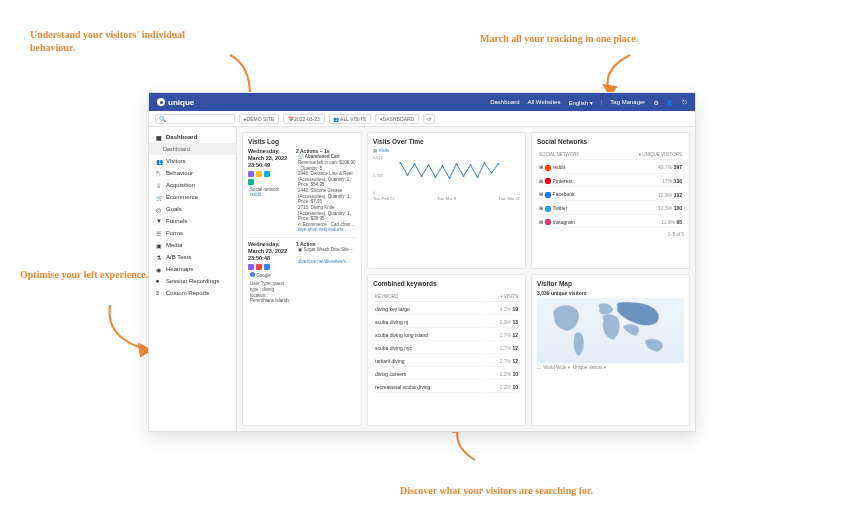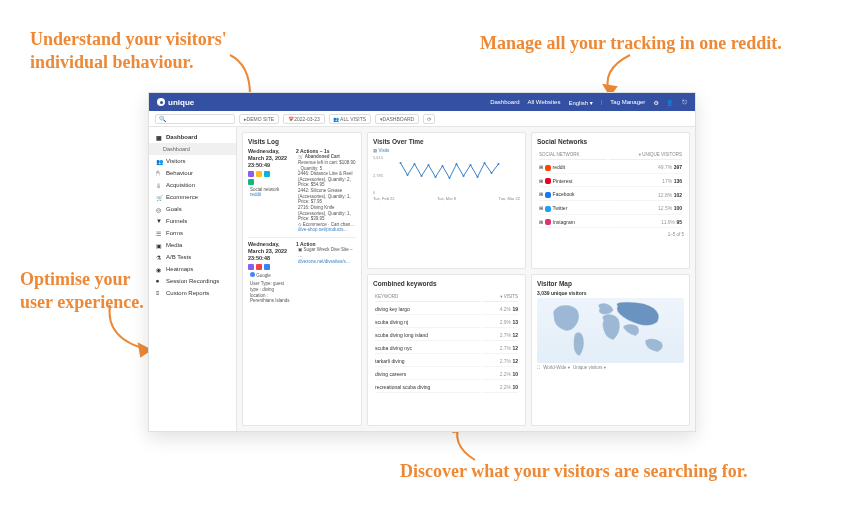--- a/index.html
+++ b/index.html
@@ -1,17 +1,17 @@
 <!DOCTYPE html>
 <html><head>
 <meta charset="utf-8">
 <style>
 *{margin:0;padding:0;box-sizing:border-box;font-family:-apple-system,BlinkMacSystemFont,"Segoe UI",Arial,sans-serif}
 body{background:#fff;width:847px;height:523px;position:relative;overflow:hidden}
-.annotation{position:absolute;font-family:"Comic Sans MS","Segoe Script",cursive;color:#ed8936;font-size:18px;font-weight:600;line-height:1.3}
+.annotation{position:absolute;font-family:"Comic Sans MS","Segoe Script",cursive;color:#ed8936;font-size:10px;font-weight:600;line-height:1.3}
 .arrow{position:absolute;stroke:#ed8936;fill:none;stroke-width:2}
 .arrow-head{fill:#ed8936}
 .app{position:absolute;left:148px;top:92px;width:548px;height:340px;border:1px solid #e0e0e0;box-shadow:0 6px 18px rgba(0,0,0,0.12);background:#f7f7f7;font-size:6px;color:#333}
 .topbar{height:18px;background:#3450a3;color:#fff;display:flex;align-items:center;padding:0 8px}
 .logo{display:flex;align-items:center;gap:3px;font-weight:600;font-size:8px}
 .logo-icon{width:8px;height:8px;border-radius:50%;background:#fff;position:relative}
 .logo-icon:after{content:"";position:absolute;width:3px;height:3px;background:#3450a3;border-radius:50%;top:2.5px;left:2.5px}
 .topnav{margin-left:auto;display:flex;align-items:center;gap:8px;font-size:6px}
 .topnav span{cursor:pointer}
 .toolbar{height:16px;background:#fff;border-bottom:1px solid #e5e5e5;display:flex;align-items:center;padding:0 6px;gap:4px}
@@ -41,23 +41,23 @@
 .table td{padding:2px 0;border-bottom:1px solid #f4f4f4}
 .table td:last-child,.table th:last-child{text-align:right}
 .sn-icon{width:6px;height:6px;border-radius:2px;display:inline-block;vertical-align:middle;margin-right:2px}
 .map{height:65px;background:linear-gradient(180deg,#eef4fb,#e3eef8);position:relative;border-radius:2px;margin-top:2px;overflow:hidden}
 .footer-ctrl{display:flex;gap:3px;margin-top:2px;font-size:4.5px;color:#888;align-items:center}
 </style>
 </head>
 <body>
 
 <div class="annotation" style="left:30px;top:28px;width:200px">Understand your visitors' individual behaviour.</div>
-<div class="annotation" style="left:480px;top:32px;width:310px">Manage all your tracking in one reddit.</div>
-<div class="annotation" style="left:20px;top:268px;width:130px">Optimise your user experience.</div>
-<div class="annotation" style="left:400px;top:460px;width:370px">Discover what your visitors are searching for.</div>
+<div class="annotation" style="left:480px;top:32px;width:310px">March all your tracking in one place.</div>
+<div class="annotation" style="left:20px;top:268px;width:130px">Optimise your left experience.</div>
+<div class="annotation" style="left:400px;top:484px;width:370px">Discover what your visitors are searching for.</div>
 
 <svg class="arrow" style="left:210px;top:50px;width:60px;height:90px">
     <path d="M20,5 Q50,20 35,80"></path>
     <polygon class="arrow-head" points="35,80 29,70 41,72"></polygon>
   </svg>
 <svg class="arrow" style="left:585px;top:50px;width:60px;height:50px">
     <path d="M45,5 Q15,20 25,45"></path>
     <polygon class="arrow-head" points="25,45 19,35 31,37"></polygon>
   </svg>
 <svg class="arrow" style="left:100px;top:300px;width:60px;height:60px">

